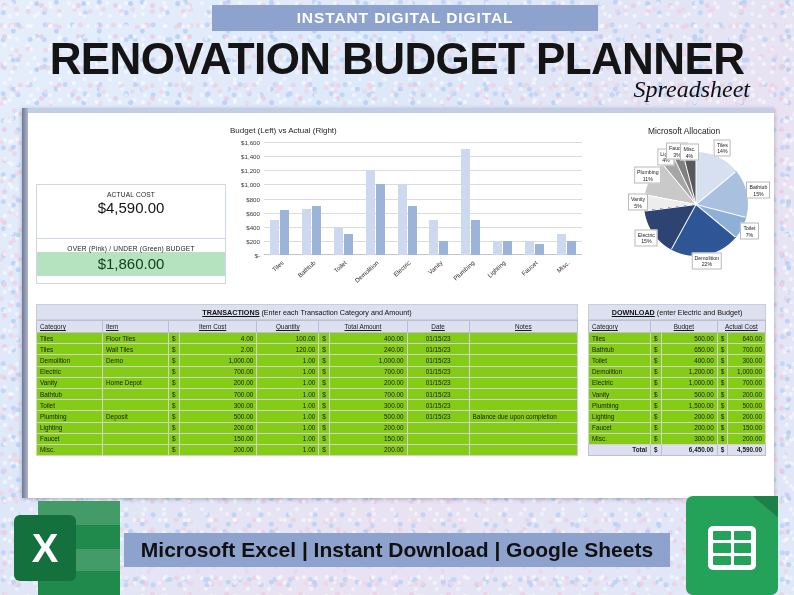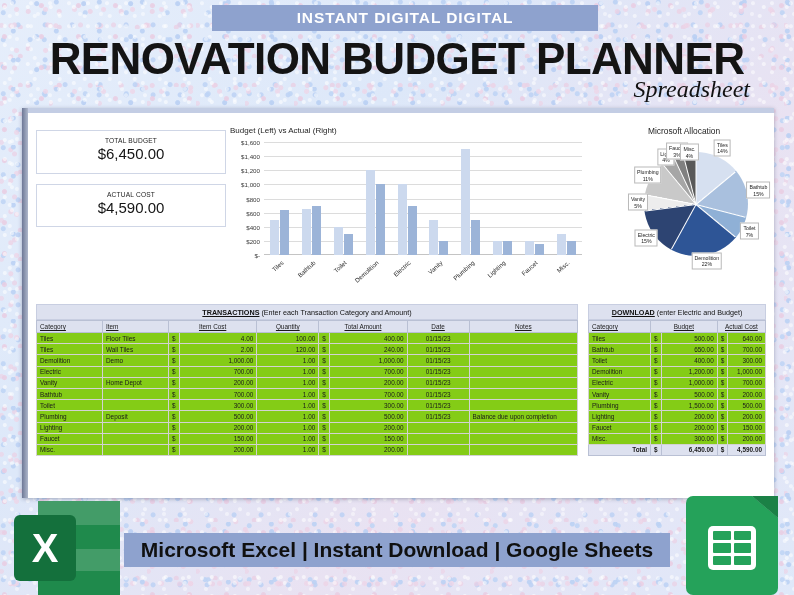--- a/index.html
+++ b/index.html
@@ -83,21 +83,21 @@
   }
 
   
   .kpi {
     position:absolute; left:14px; width:190px;
     border:1px solid #cfd6e6; background:#fff; text-align:center;
   }
   .kpi-label { font-size:6.6px; color:#1c1c1c; padding-top:6px; letter-spacing:.2px; }
   .kpi-value { font-size:15px; color:#151515; padding:1px 0 7px; }
   #kpi-total  { top:22px;  height:44px; }
-  #kpi-actual { top:76px;  height:43px;text-align:center; }
+  #kpi-actual { top:76px;  height:60px;text-align:center; }
   #kpi-delta  { top:130px; height:46px; }
   #kpi-delta .kpi-value { background:#b5e3bf; color:#12401f; padding:3px 0 4px; }
 
   
   #bar-chart { position:absolute; left:208px; top:18px; width:360px; height:175px; }
   #bar-title { font-size:8px; color:#1f1f1f; }
   #bar-plot  { position:absolute; left:34px; top:16px; right:8px; bottom:46px; }
   .grid-line { position:absolute; left:0; right:0; height:1px; background:#dcdcdc; }
   .y-tick {
     position:absolute; right:calc(100% + 4px); font-size:6.2px; color:#3a3a3a;
@@ -192,27 +192,27 @@
   <span>INSTANT DIGITAL DIGITAL</span>
 </div>
 <div id="main-title">RENOVATION BUDGET PLANNER</div>
 <div id="sub-title">Spreadsheet</div>
 
 <div id="sheet">
   <div id="sheet-topbar"></div>
   <div id="sheet-lgutter"></div>
 
 
-  <div class="kpi" id="kpi-total">
-    <div class="kpi-label">TOTAL BUDGET</div>
-    <div class="kpi-value">$6,450.00</div>
-  </div>
   <div class="kpi" id="kpi-actual">
     <div class="kpi-label">ACTUAL COST</div>
     <div class="kpi-value">$4,590.00</div>
+  </div>
+  <div class="kpi" id="kpi-delta">
+    <div class="kpi-label">OVER (Pink) / UNDER (Green) BUDGET</div>
+    <div class="kpi-value">$1,860.00</div>
   </div>
 
   <div id="bar-chart">
     <div id="bar-title">Budget (Left) vs Actual (Right)</div>
     <div id="bar-plot">
       <div id="bar-axis"></div>
     <div class="y-tick" style="top: 113px;">$-</div>
         <div class="grid-line" style="top: 98.875px;"></div>
         <div class="y-tick" style="top: 98.875px;">$200</div>
         <div class="grid-line" style="top: 84.75px;"></div>

